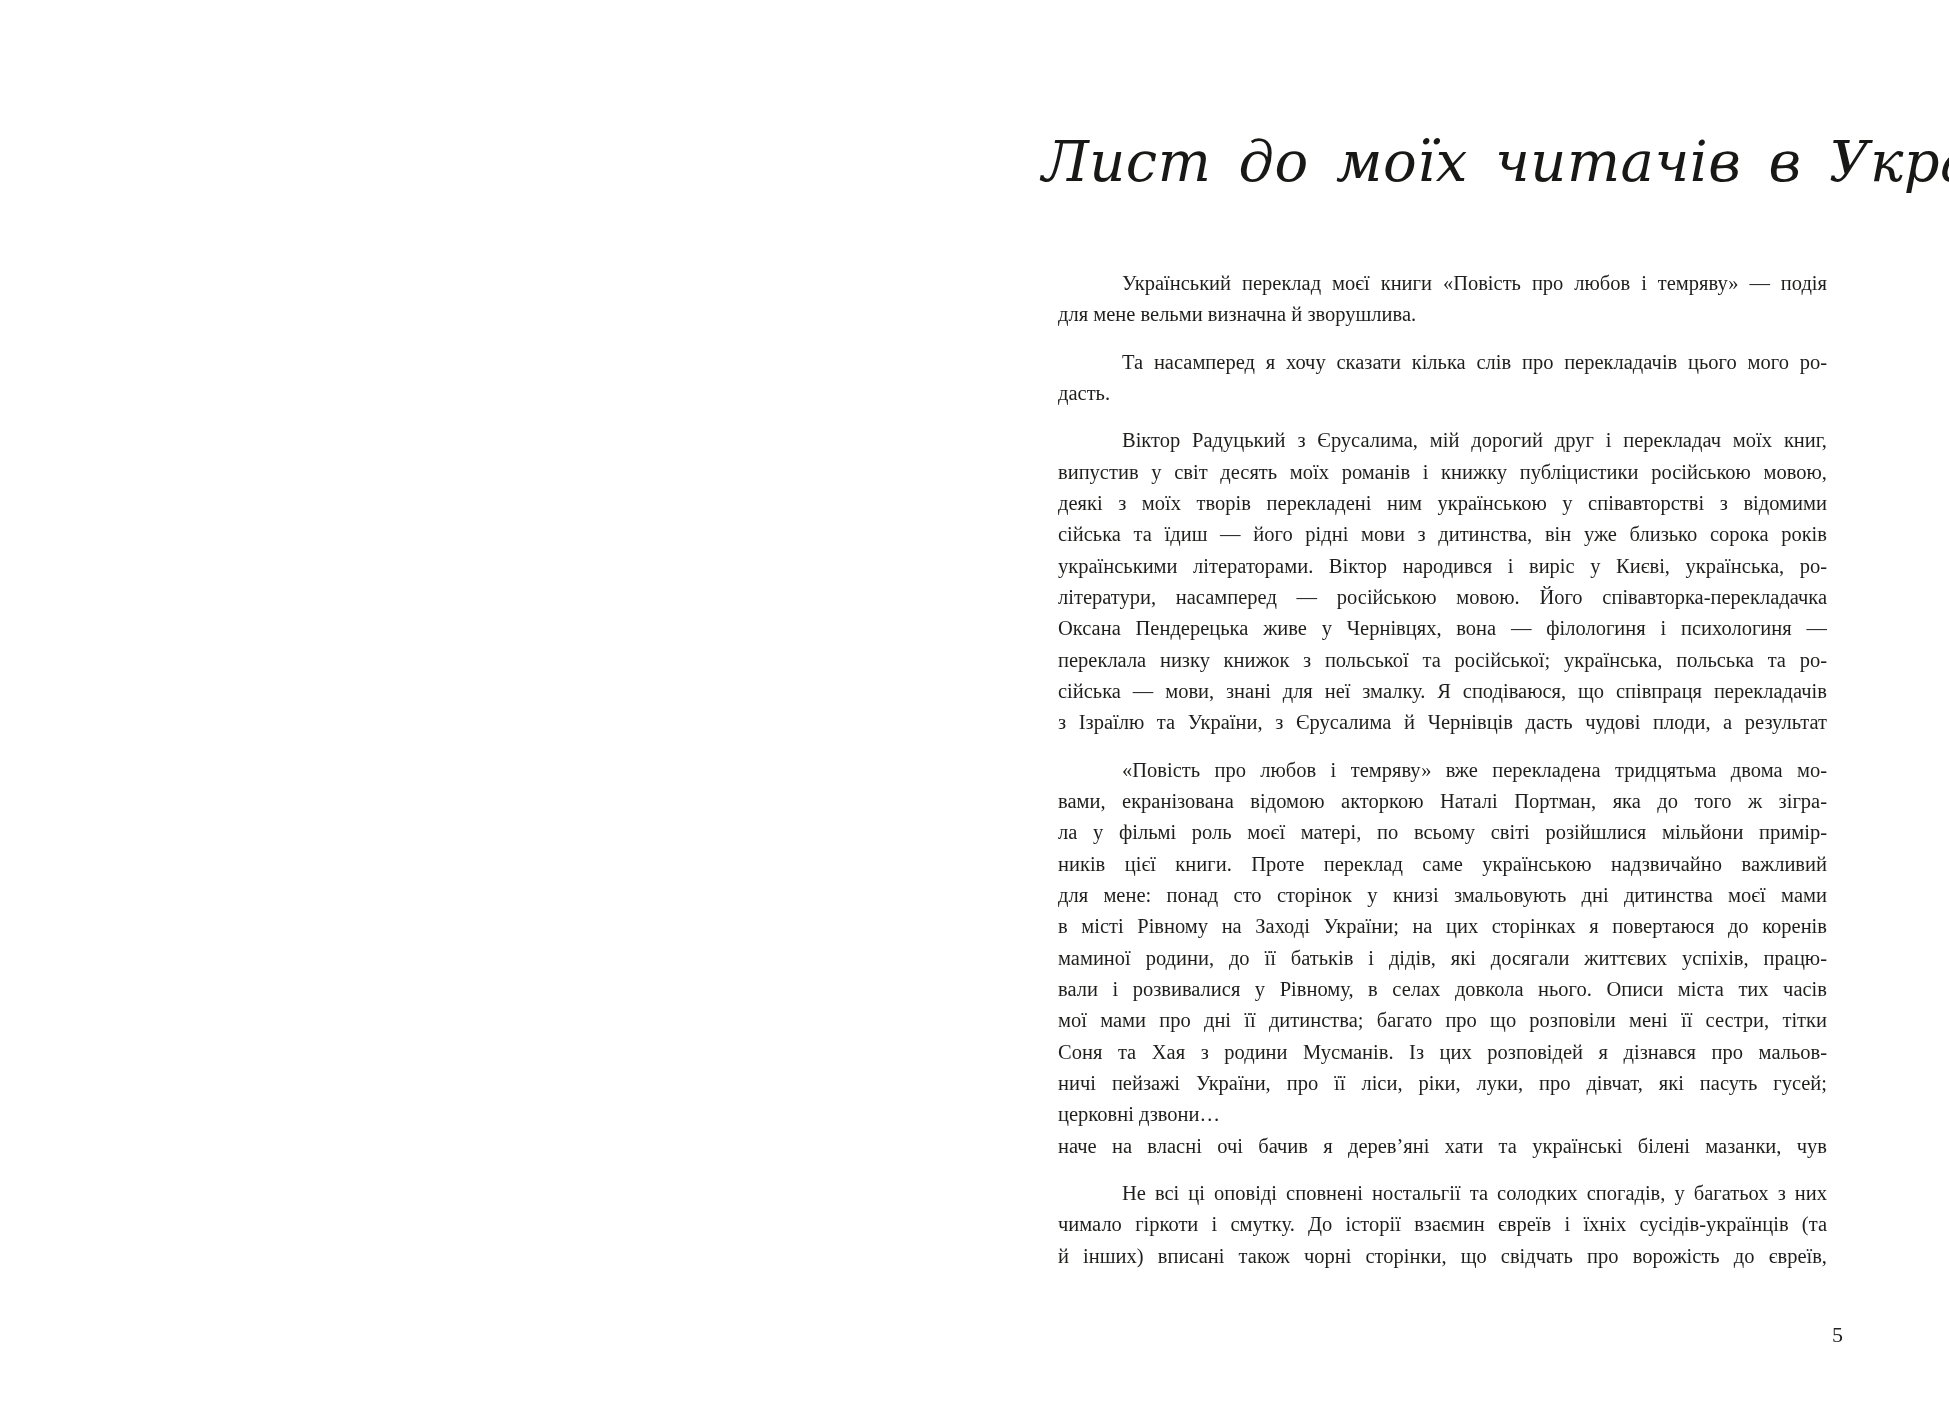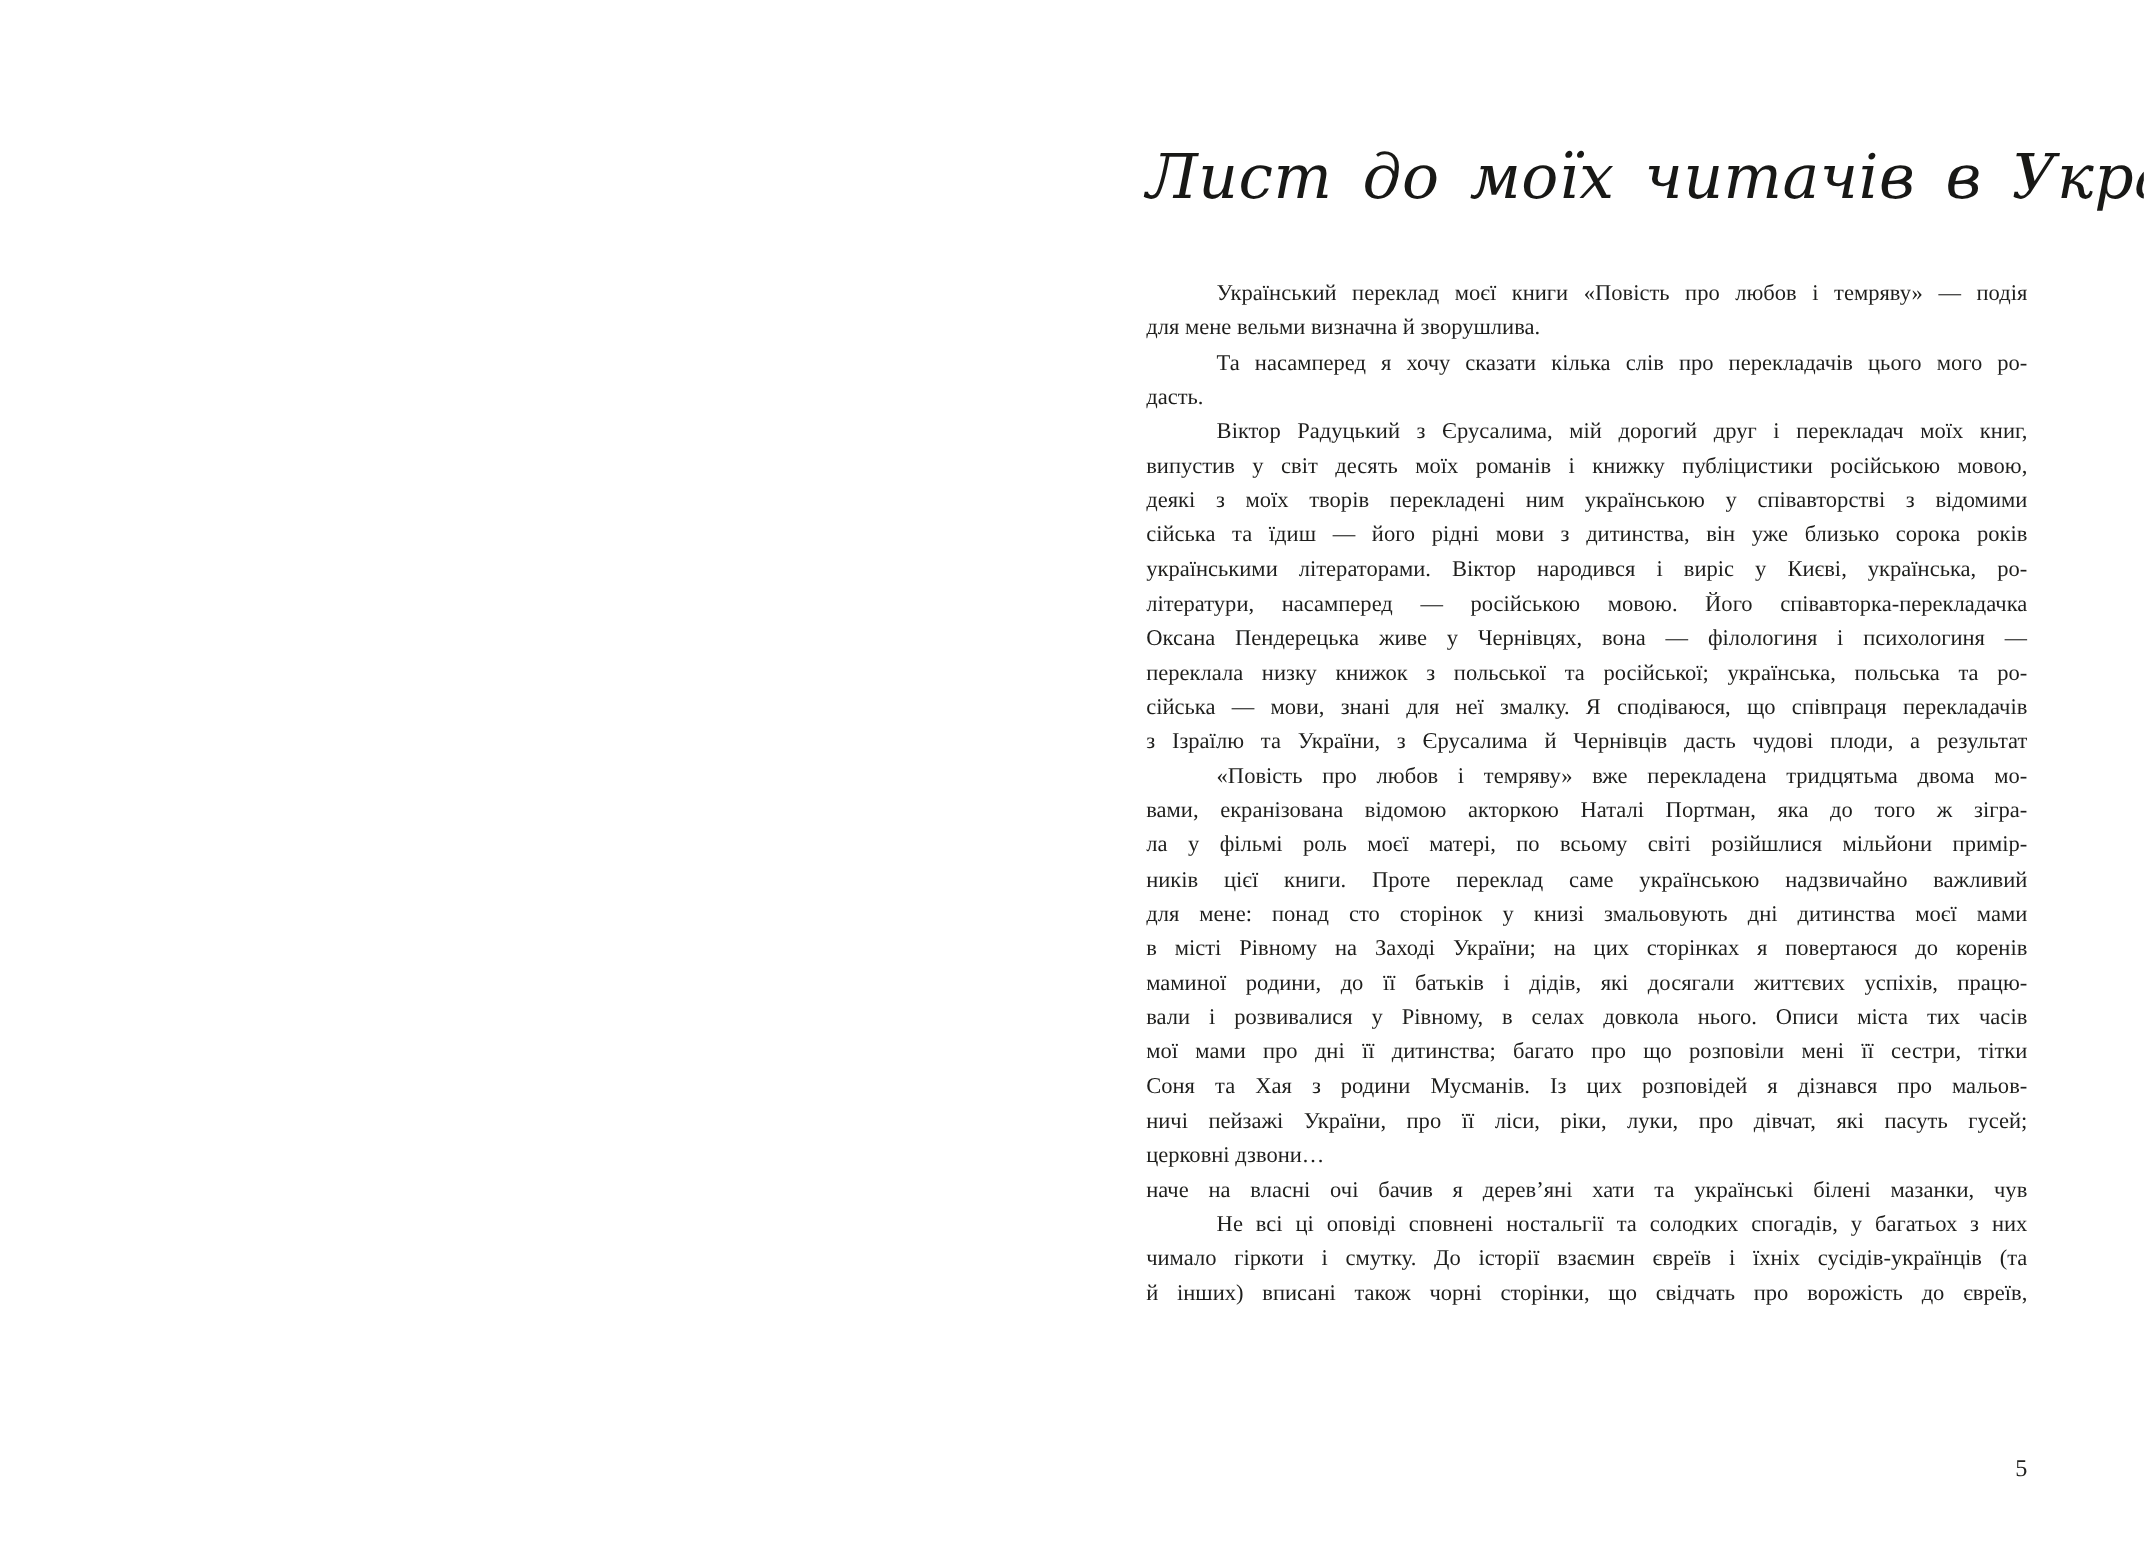--- a/index.html
+++ b/index.html
@@ -32,21 +32,21 @@
     color: #181816;
     white-space: nowrap;
   }
   .body-block {
     position: absolute;
     left: 1042px;
     top: 252px;
     width: 801px;
   }
   .para {
-    margin: 0;
+    margin: 16px;
     padding: 0;
     font-family: Liberation Serif, serif;
   }
   .ln {
     height: 31.33px;
     line-height: 31.33px;
     font-size: 20.5px;
     text-align: justify;
     text-align-last: justify;
     overflow: hidden;

